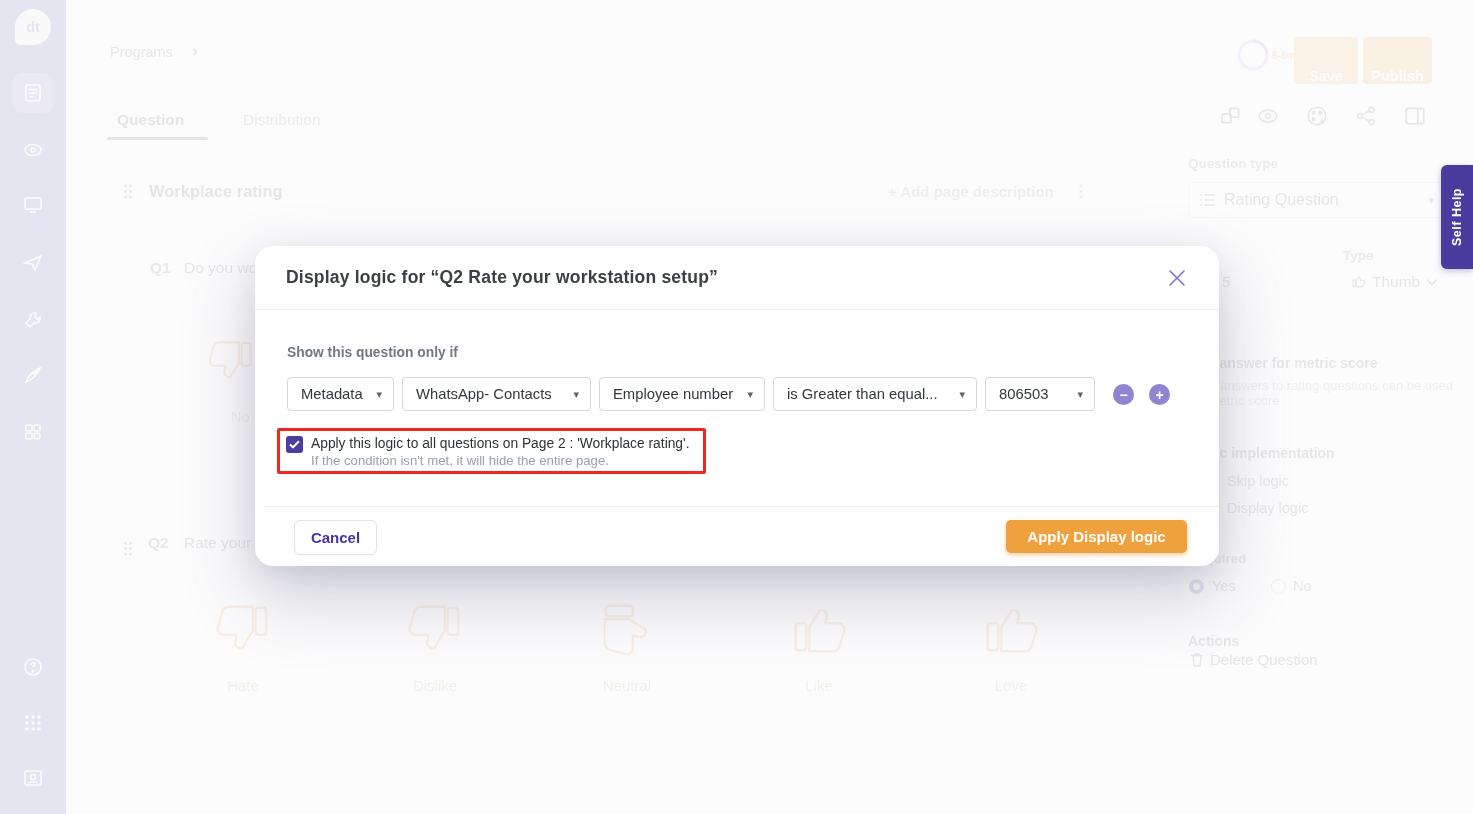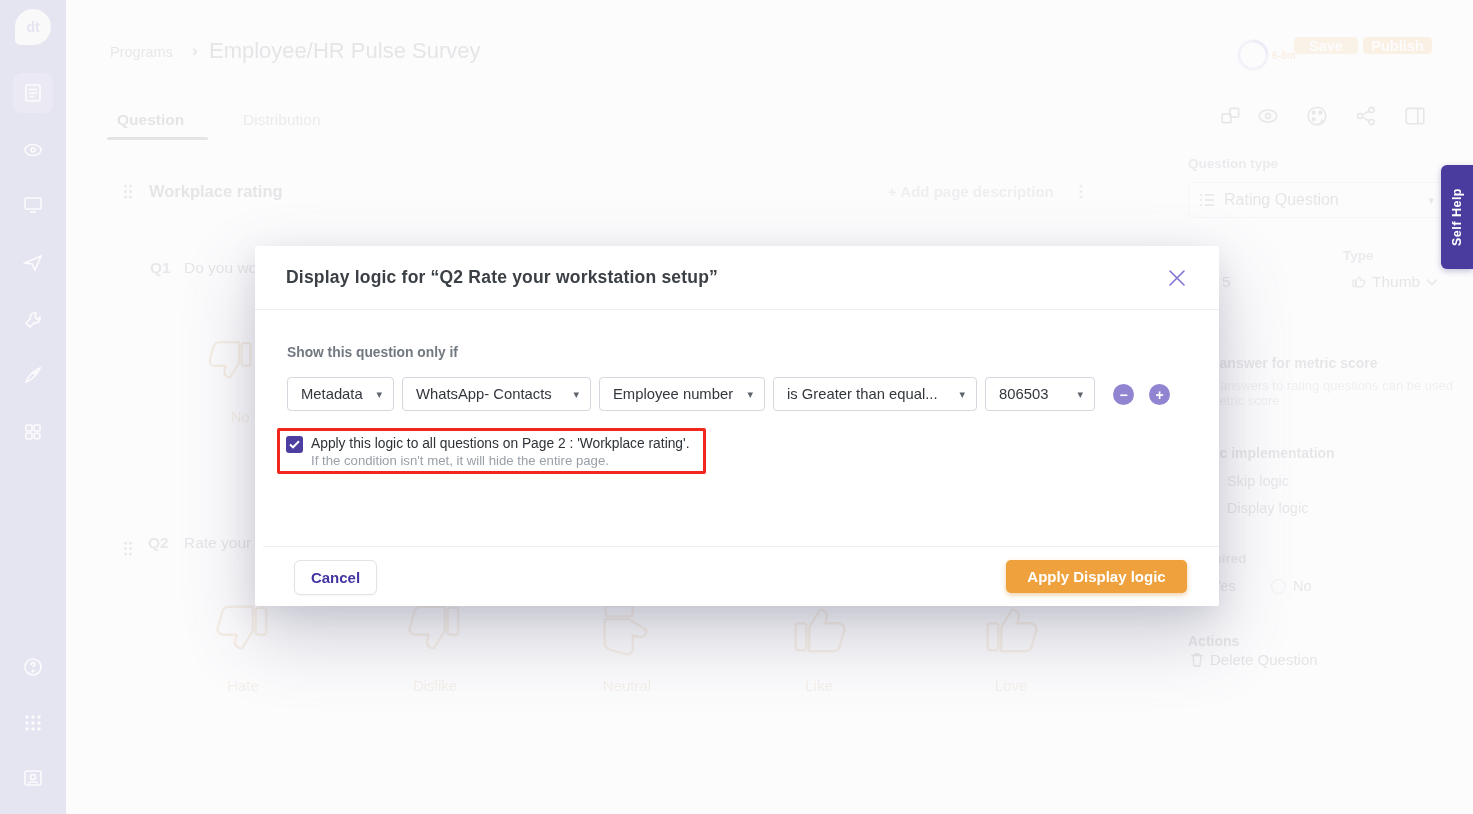--- a/index.html
+++ b/index.html
@@ -8,36 +8,36 @@
   .t{position:absolute;white-space:nowrap;}
   
   .bg{position:absolute;inset:0;opacity:.12;z-index:1;pointer-events:none;}
   .bg-sidebar{position:absolute;left:0;top:0;width:66px;height:814px;background:#4b3f9f;}
   .logo{position:absolute;left:15px;top:9px;width:36px;height:36px;border-radius:50% 50% 50% 14%;
         background:#e5e5e5;color:#4b3f9f;font-weight:bold;font-size:14px;display:flex;align-items:center;justify-content:center;}
   .nav-active{position:absolute;left:13px;top:73px;width:40px;height:40px;background:rgba(255,255,255,.25);border-radius:9px;}
   .sideicon{position:absolute;left:23px;width:20px;height:20px;color:#fff;}
   .ring-wrap{position:absolute;left:1236px;top:38px;width:34px;height:34px;}
   .ring-txt{position:absolute;left:1236px;top:50px;width:34px;text-align:left;font-size:10px;font-weight:bold;color:#e8923c;margin-left:36px;}
-  .pbtn{position:absolute;top:37px;height:17px;border-radius:4px;color:#fff;font-weight:bold;font-size:14.5px;
+  .pbtn{position:absolute;top:37px;height:47px;border-radius:4px;color:#fff;font-weight:bold;font-size:14.5px;
         display:flex;align-items:flex-end;justify-content:center;}
   .tab-underline{position:absolute;left:107px;top:137px;width:101px;height:3px;background:#4b4550;border-radius:2px;}
   .field-bg{position:absolute;display:flex;align-items:center;border:1.5px solid #d8d8de;border-radius:5px;
             background:#fff;box-sizing:border-box;padding:0 10px;gap:9px;}
   .thumb{position:absolute;width:62px;height:62px;color:#d89a4a;}
   .thumb-label{position:absolute;width:120px;text-align:center;font-size:15px;color:#c49b63;}
   .radio-on{position:absolute;width:15px;height:15px;border-radius:50%;border:4px solid #4b3f9f;box-sizing:border-box;background:#fff;}
   .radio-off{position:absolute;width:15px;height:15px;border-radius:50%;border:1.5px solid #8d939b;box-sizing:border-box;background:#fff;}
   
   .self-help{position:absolute;left:1441px;top:165px;width:32px;height:104px;background:#4a3c9e;
              border-radius:6px 0 0 6px;z-index:20;display:flex;align-items:center;justify-content:center;
              box-shadow:0 2px 6px rgba(60,50,130,.3);cursor:pointer;}
   .self-help span{writing-mode:vertical-rl;transform:rotate(180deg);color:#fff;font-weight:bold;font-size:12.5px;letter-spacing:.5px;}
   
-  .modal{position:absolute;left:255px;top:246px;width:964px;height:360px;background:#fff;border-radius:2px;z-index:30;
+  .modal{position:absolute;left:255px;top:246px;width:964px;height:320px;background:#fff;border-radius:18px;z-index:30;
          box-shadow:0 30px 70px rgba(100,100,128,.30),0 8px 28px rgba(120,120,145,.16);}
   .modal-head{position:absolute;left:0;top:0;right:0;height:64px;border-bottom:1px solid #ededf2;
               display:flex;align-items:center;justify-content:space-between;padding:0 30px 0 31px;box-sizing:border-box;
               border-radius:14px 14px 0 0;}
   .modal-title{font-size:17.5px;font-weight:bold;color:#3b4046;letter-spacing:.2px;}
   .close-x{width:24px;height:24px;display:flex;align-items:center;justify-content:center;cursor:pointer;}
   .cond-intro{position:absolute;left:32px;top:99px;font-size:13.8px;font-weight:bold;color:#717880;}
   .cond-row{position:absolute;left:32px;top:131px;display:flex;gap:8px;}
   .dd{height:34px;box-sizing:border-box;border:1px solid #d6d6de;border-radius:4px;background:#fff;
       display:flex;align-items:center;justify-content:space-between;padding:0 11px 0 13px;cursor:pointer;}
@@ -116,21 +116,20 @@
         </svg>
       <svg class="sideicon" style="top:768px" viewBox="0 0 20 20" fill="none" stroke="#fff" stroke-width="1.6">
           <rect x="2" y="3" width="16" height="14" rx="2"></rect>
           <circle cx="10" cy="9" r="2.5"></circle>
           <path d="M5.5 15.5c1-2.4 8-2.4 9 0"></path>
         </svg>
     </div>
 
     <div class="t" style="left:110px;top:44px;font-size:14.5px;color:#565b61">Programs</div>
     <div class="t" style="left:192px;top:41px;font-size:17px;font-weight:bold;color:#565b61">›</div>
-    <div class="t" style="left:209px;top:38px;font-size:22px;color:#40454b">Employee/HR Pulse Survey</div>
 
     <svg class="ring-wrap" viewBox="0 0 34 34">
       <circle cx="17" cy="17" r="14" fill="none" stroke="#b9b1e4" stroke-width="3"></circle>
       <path d="M17 3 A14 14 0 0 1 31 17" fill="none" stroke="#8e82d6" stroke-width="3"></path>
     </svg>
     <div class="ring-txt">6-8m</div>
     <div class="pbtn" style="left:1294px;width:64px;background:#f2a94e">
         <span>Save</span>
       </div>
     <div class="pbtn" style="left:1363px;width:69px;background:#ee9d3a">

